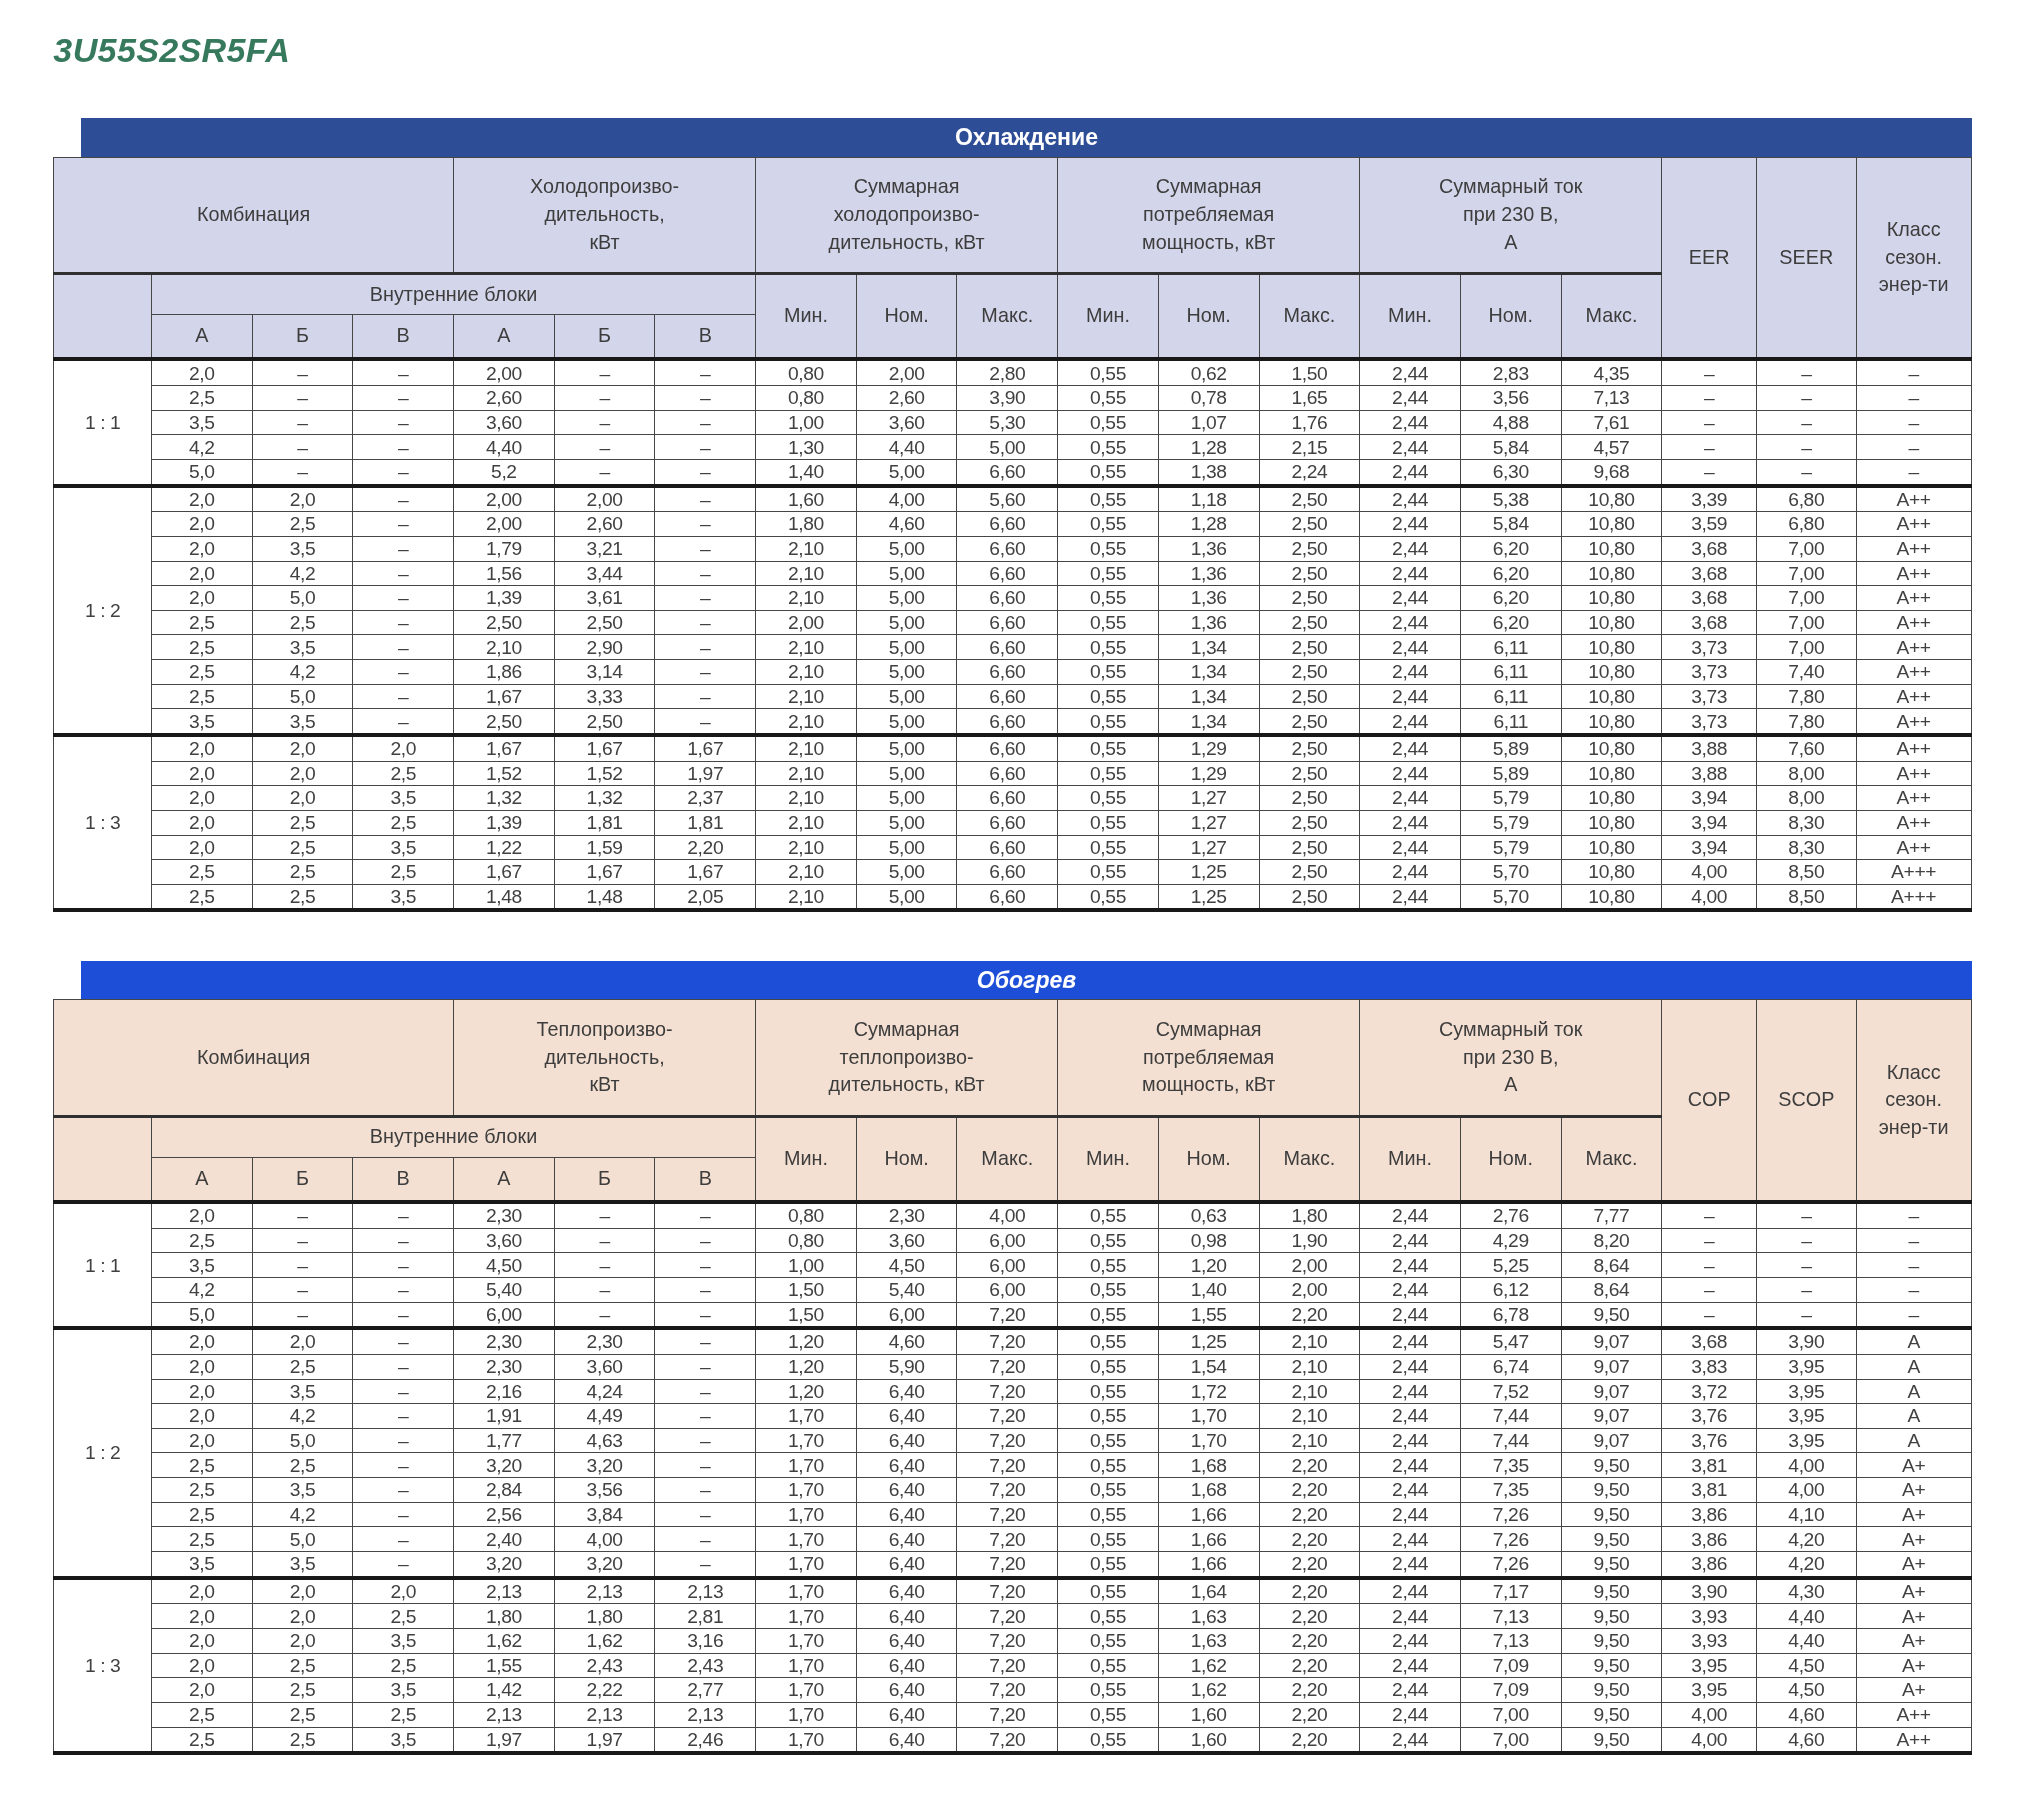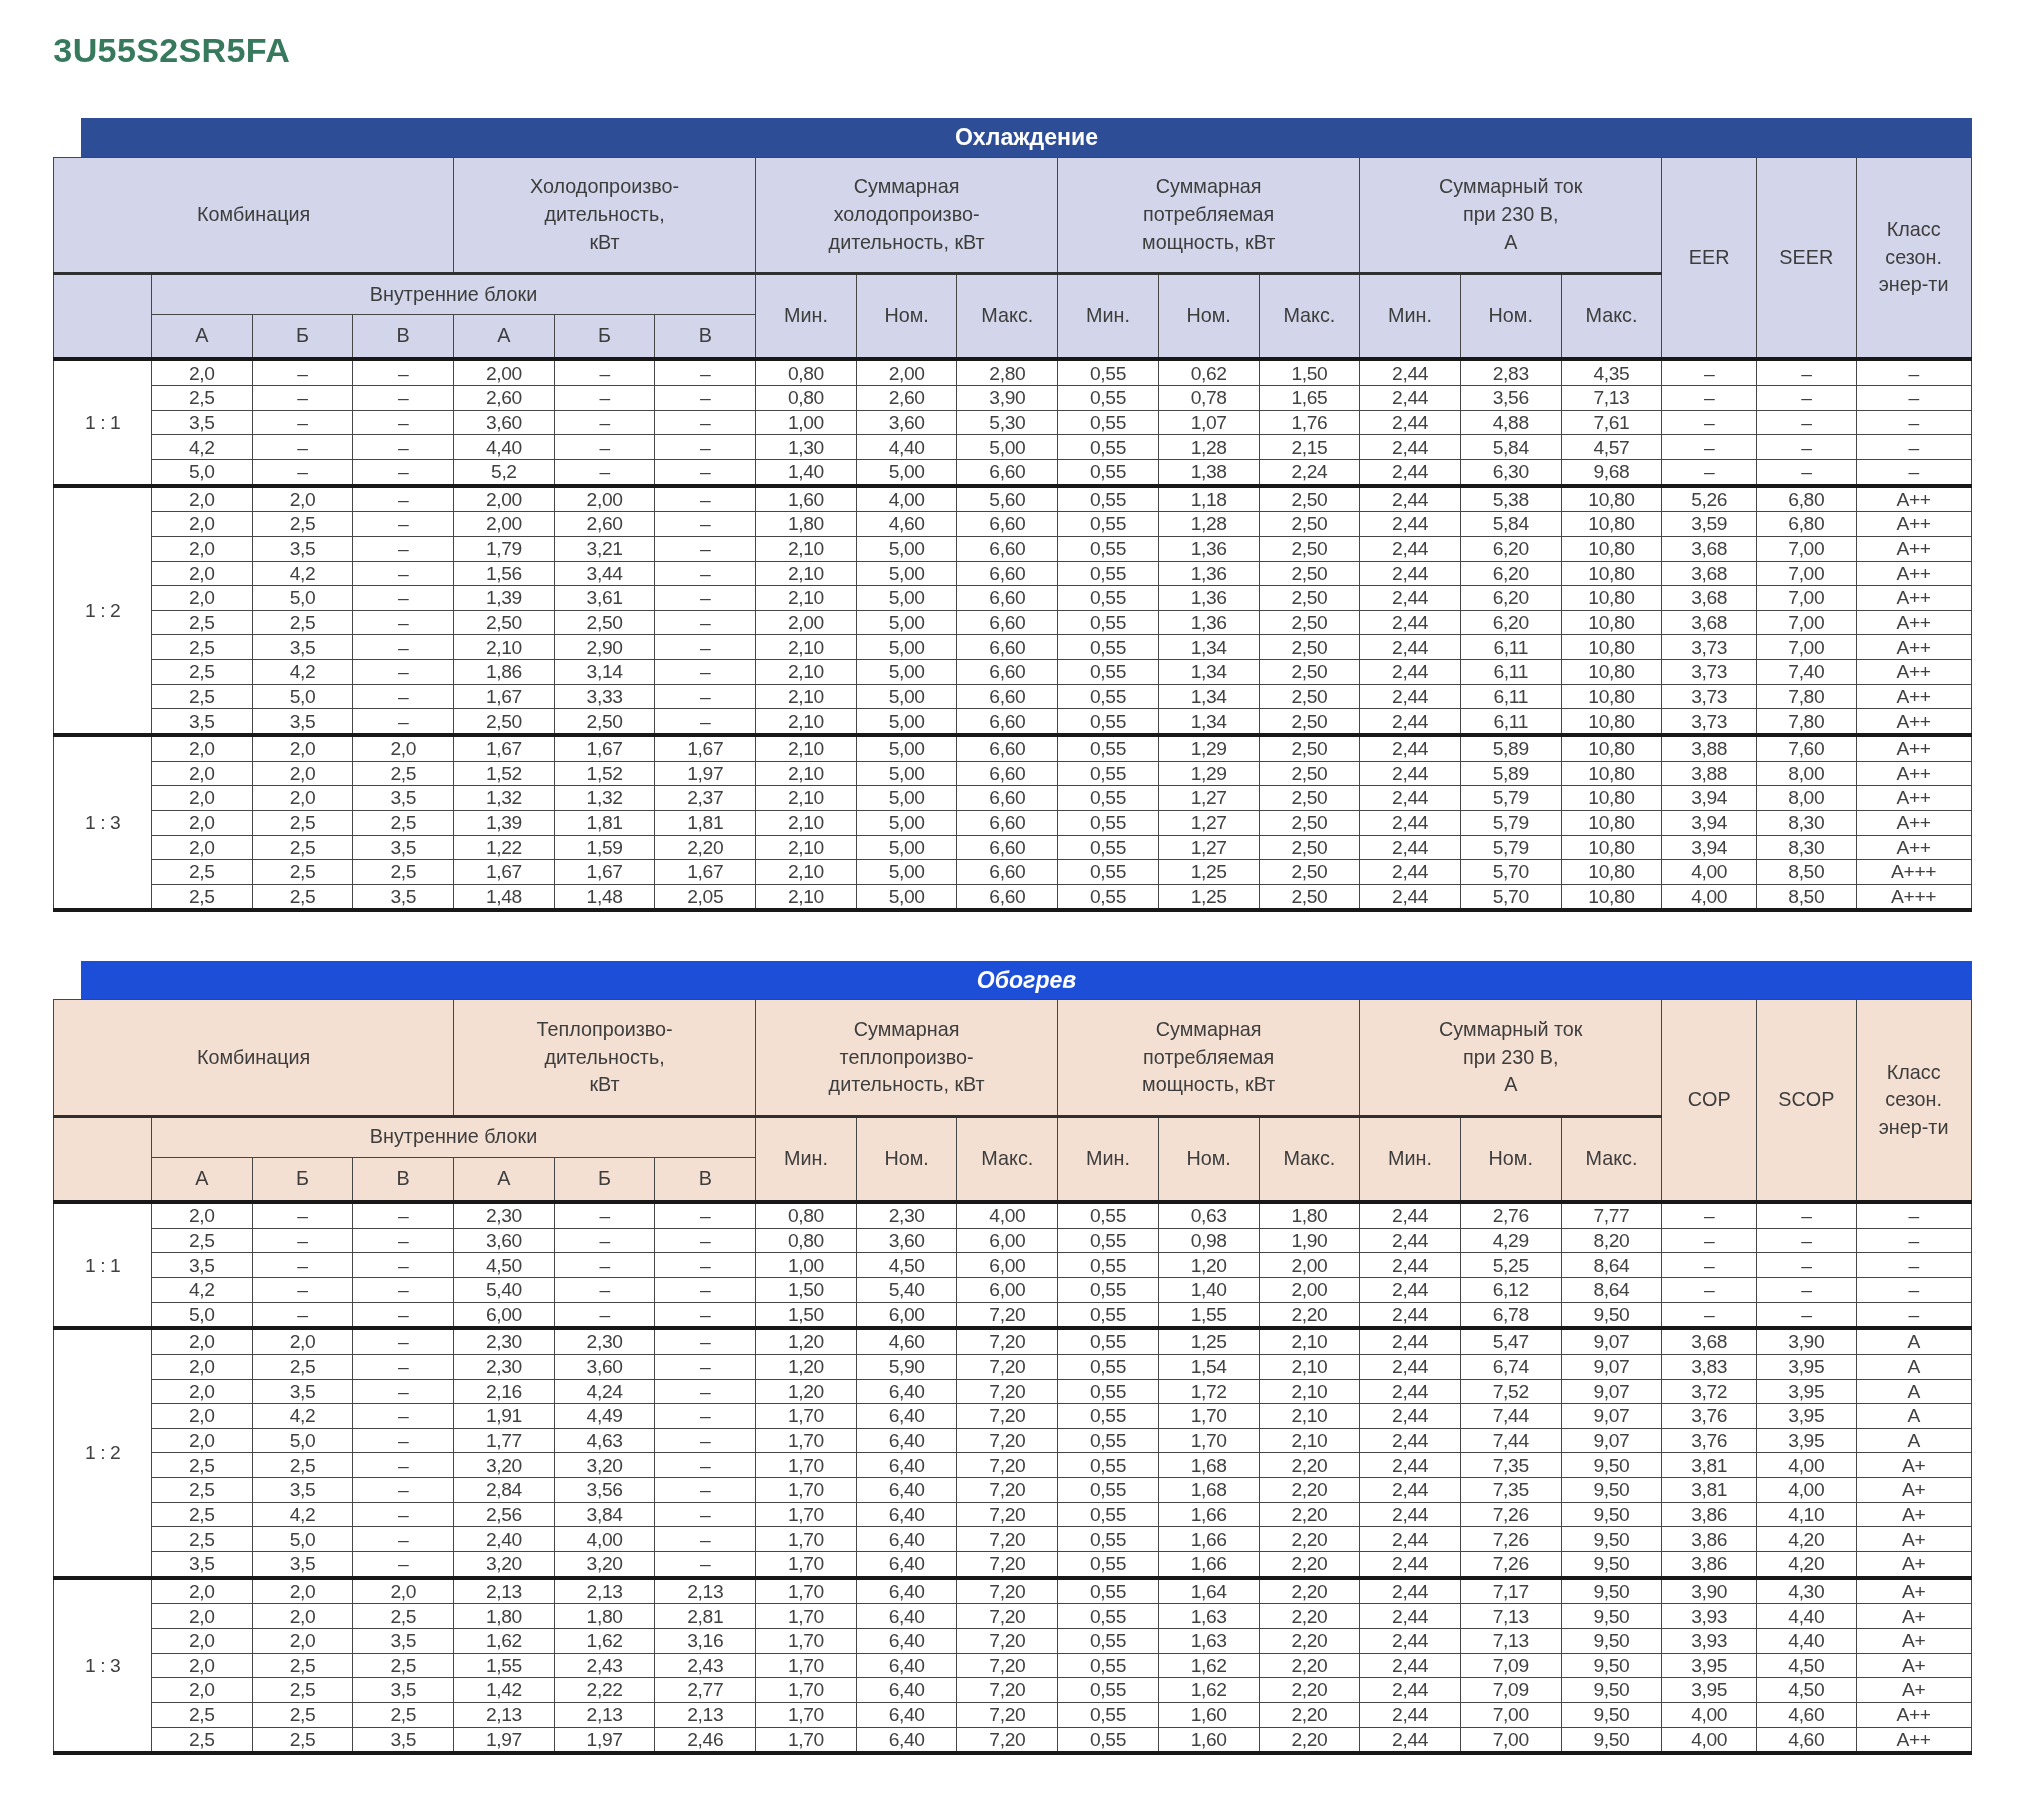--- a/index.html
+++ b/index.html
@@ -62,21 +62,21 @@
     height: 4.3rem;
     line-height: 1;
     padding: 0 .3rem;
     color: #414141;
     letter-spacing: -.02em;
   }
 </style>
 </head>
 <body>
 
-<h1 class="page-title" style="color: rgb(55, 121, 93);">3U55S2SR5FA</h1>
+<h1 class="page-title" style="color: rgb(55, 121, 93); font-style: italic;">3U55S2SR5FA</h1>
 
 <div id="tables">
     <section class="section" style="--hdr: #d3d6ea;">
       <div class="band" style="background: rgb(45, 77, 151);">Охлаждение</div>
       <table>
         <colgroup>
           <col class="c-ratio">
           <col class="c-d">
           <col class="c-d">
           <col class="c-d">
@@ -253,21 +253,21 @@
             <td>–</td>
             <td>1,60</td>
             <td>4,00</td>
             <td>5,60</td>
             <td>0,55</td>
             <td>1,18</td>
             <td>2,50</td>
             <td>2,44</td>
             <td>5,38</td>
             <td>10,80</td>
-            <td>5,26</td>
+            <td>3,39</td>
             <td>6,80</td>
             <td>A++</td>
           </tr>
           <tr>
             <td>2,0</td>
             <td>2,5</td>
             <td>–</td>
             <td>2,00</td>
             <td>2,60</td>
             <td>–</td>

